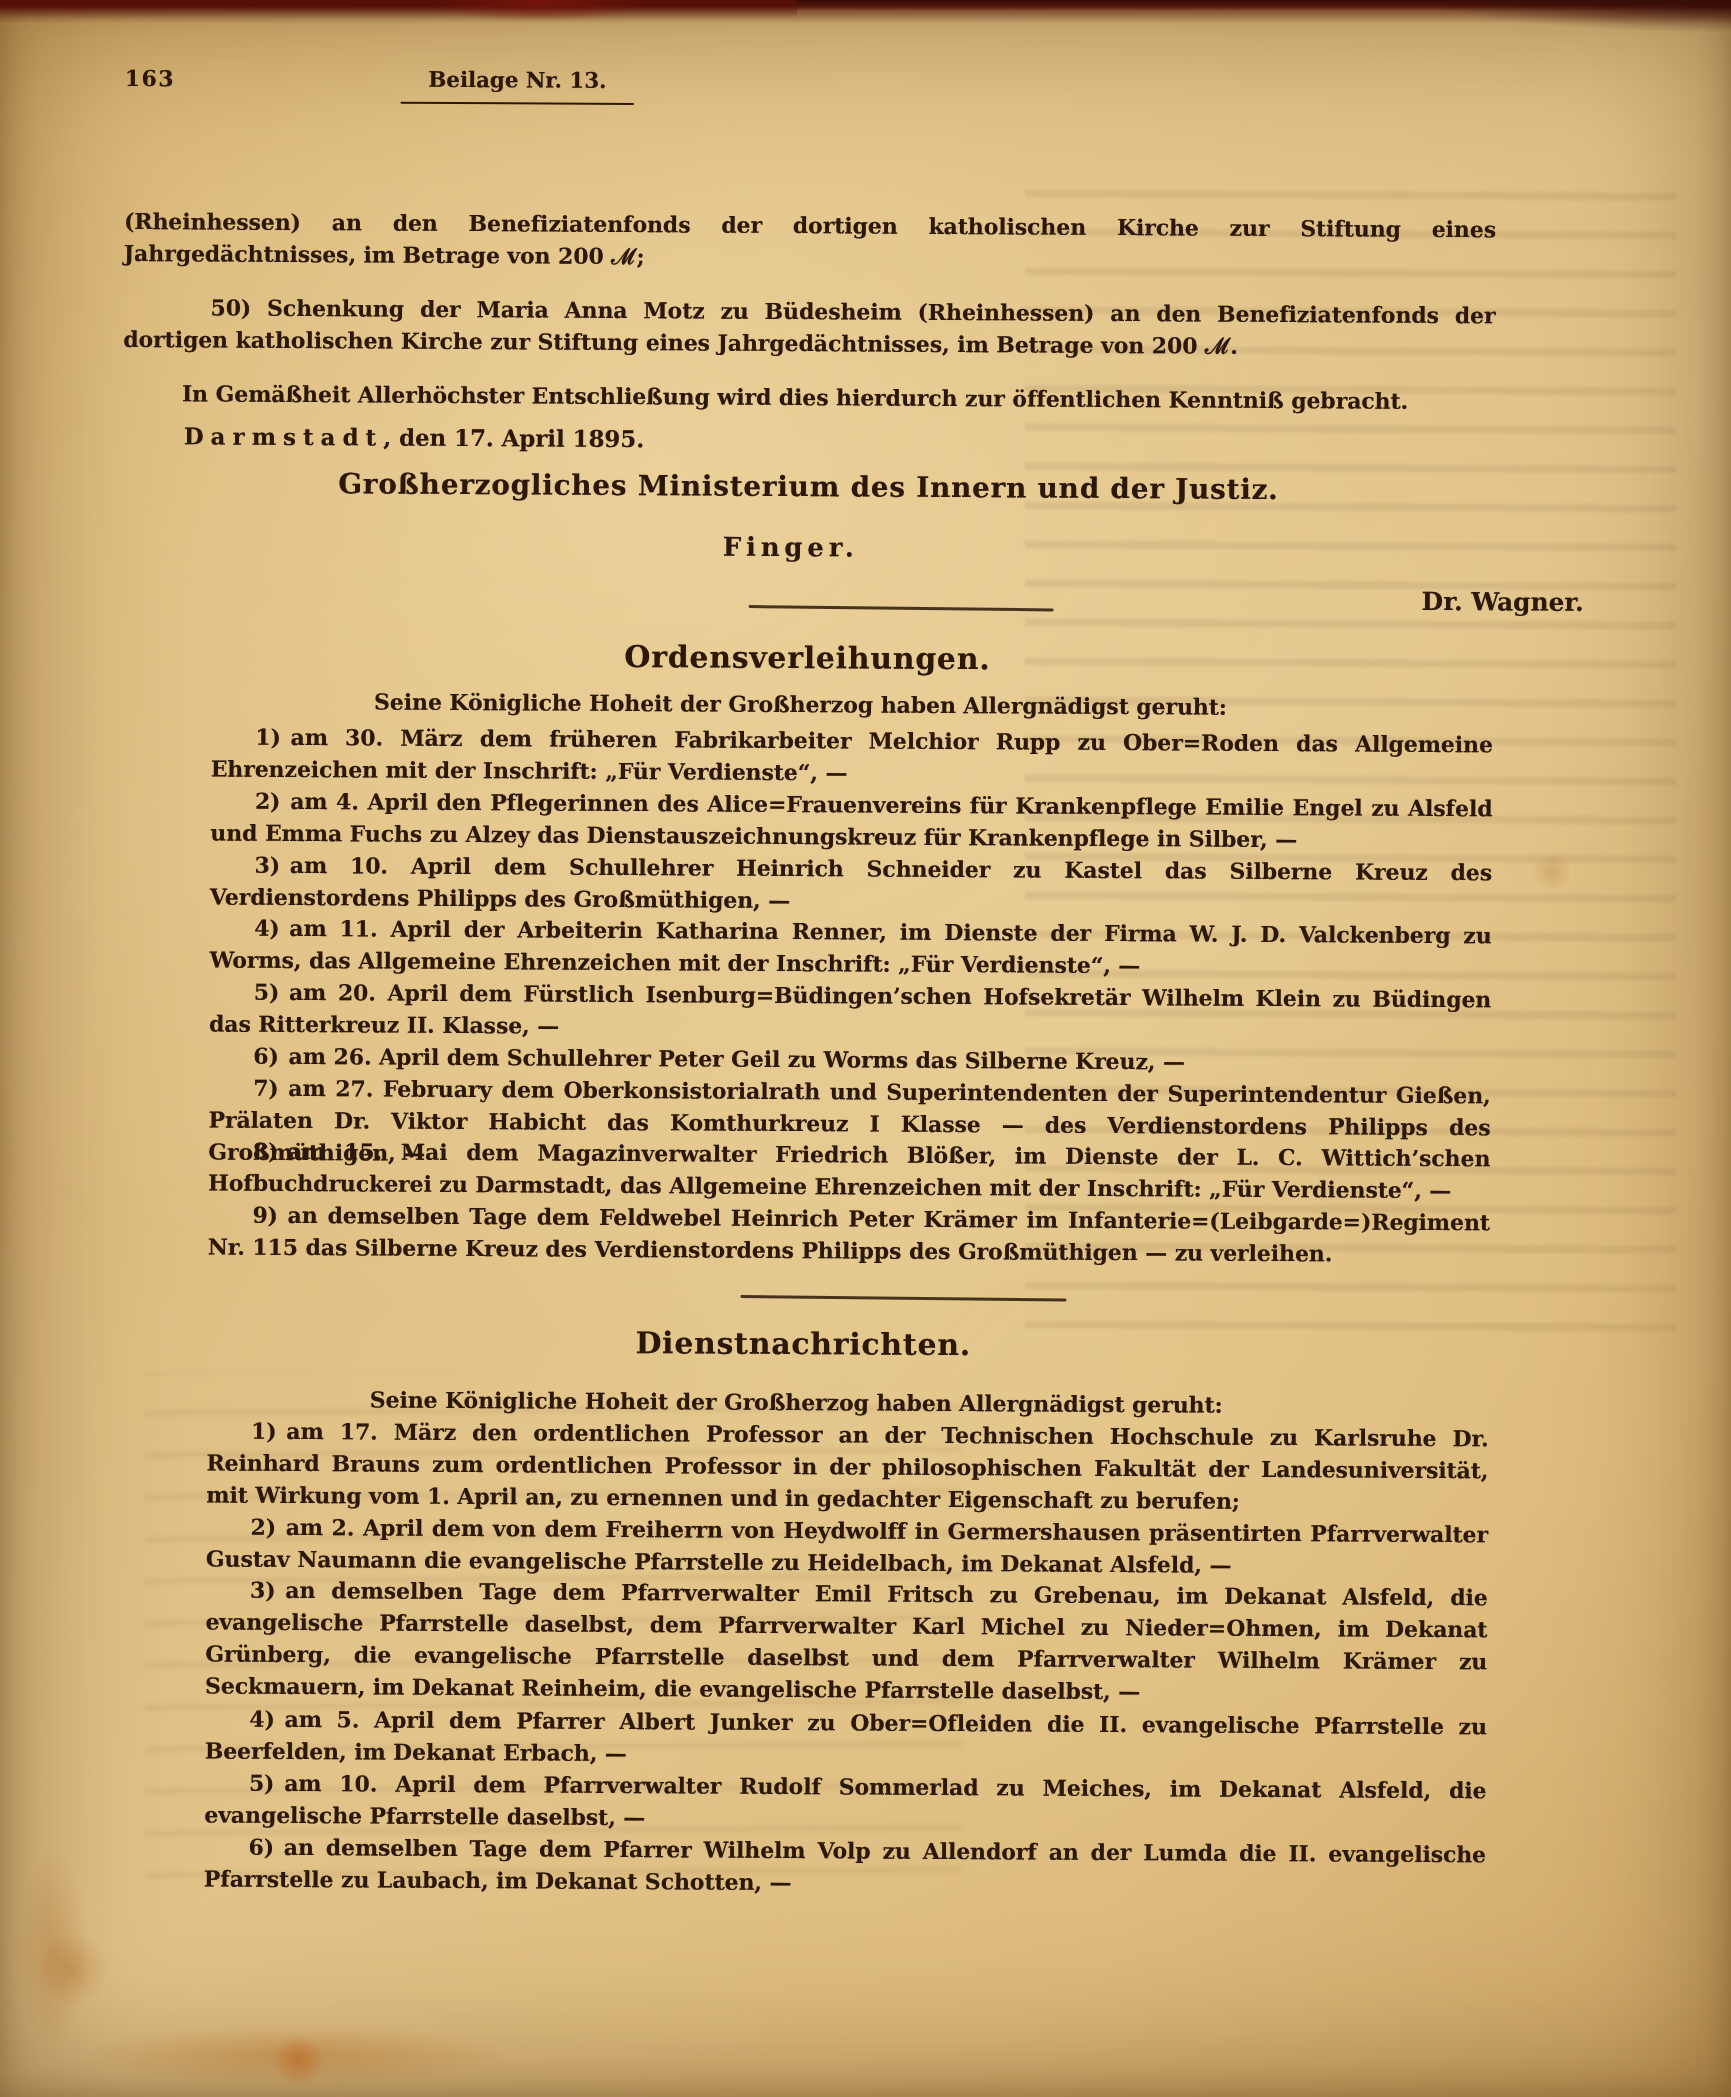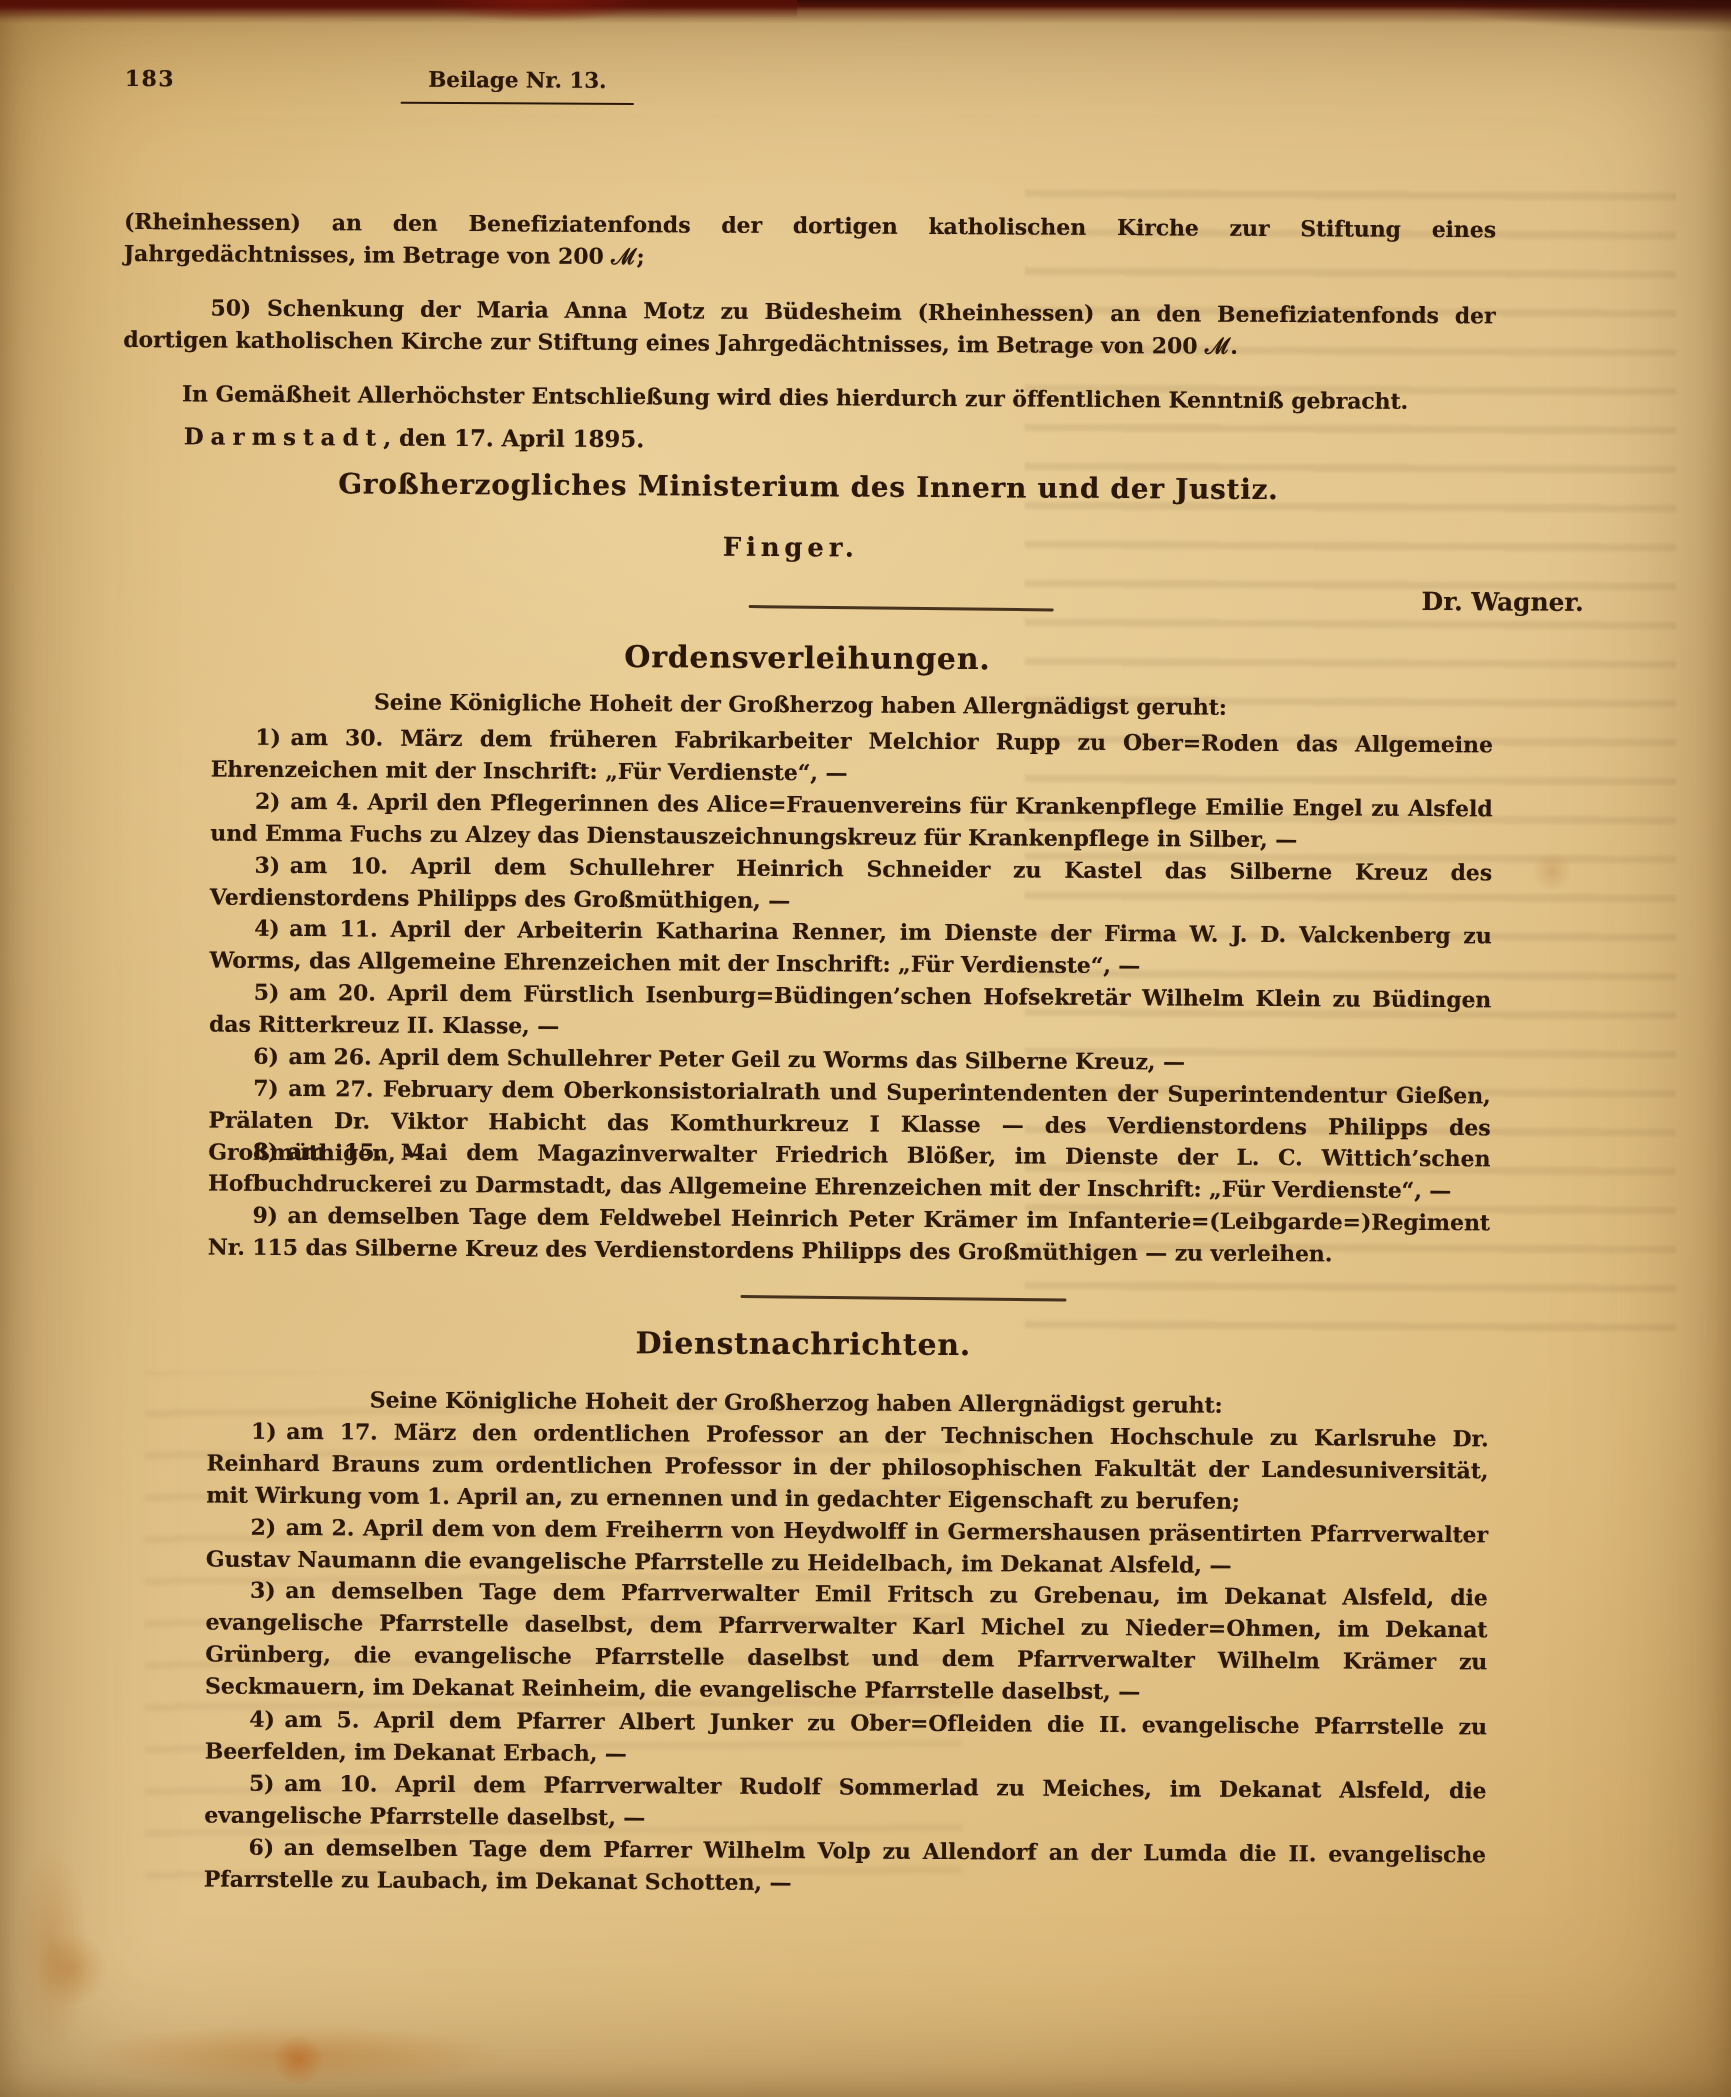--- a/index.html
+++ b/index.html
@@ -104,21 +104,21 @@
   <div class="band"></div>
   <div class="blotch"></div>
   <div class="bleed bleed-right"></div>
   <div class="bleed bleed-bottom"></div>
   <div class="stain stain-a"></div>
   <div class="stain stain-b"></div>
   <div class="stain stain-c"></div>
 
   <div class="content">
 
-    <div class="abs pageno">183</div>
+    <div class="abs pageno">163</div>
     <div class="abs header-title">Beilage Nr. 13.</div>
 
     <p class="abs para p1">(Rheinhessen) an den Benefiziatenfonds der dortigen katholischen Kirche zur Stiftung eines Jahrgedächtnisses, im Betrage von 200 ℳ;</p>
 
     <p class="abs para p2"><span>50)</span> <span>Schenkung der Maria Anna Motz zu Büdesheim (Rheinhessen) an den Benefiziatenfonds der dortigen katholischen Kirche zur Stiftung eines Jahrgedächtnisses, im Betrage von 200 ℳ.</span></p>
 
     <p class="abs para p3">In Gemäßheit Allerhöchster Entschließung wird dies hierdurch zur öffentlichen Kenntniß gebracht.</p>
 
     <p class="abs dateline"><span class="sperr">Darmstadt</span><span>, den 17. April 1895.</span></p>
 

